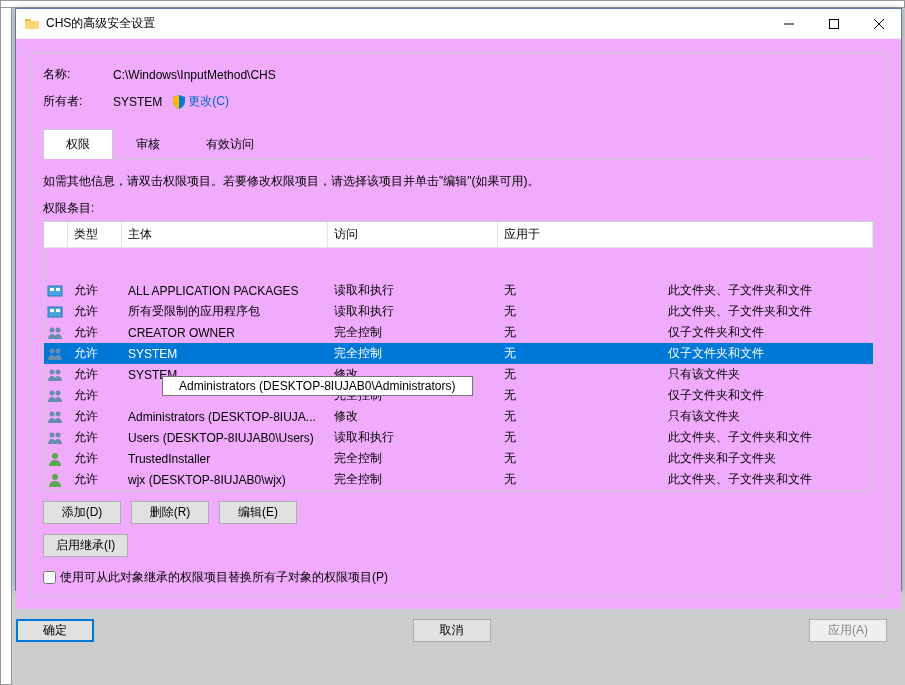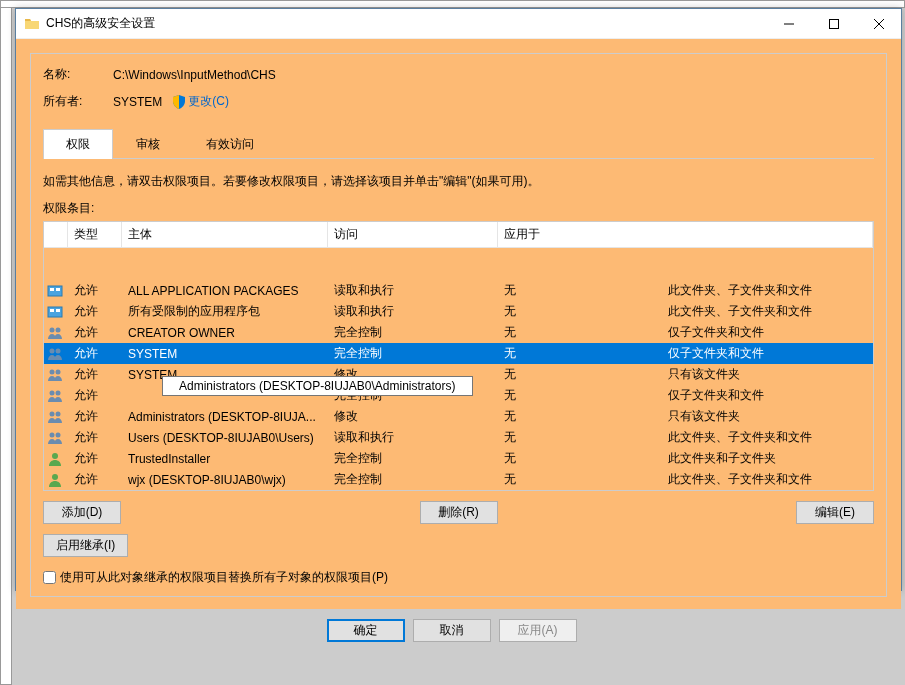--- a/index.html
+++ b/index.html
@@ -5,21 +5,21 @@
 * { box-sizing: border-box; margin: 0; padding: 0; font-family: "Microsoft YaHei", "Segoe UI", sans-serif; font-size: 12px; }
 body { background: #ccc; width: 905px; height: 685px; overflow: hidden; position: relative; }
 .bgwin { background: #fff; position: absolute; border: 1px solid #999; }
 .bg1 { left: 0; top: 0; width: 12px; height: 685px; }
 .bg2 { left: 0; top: 0; width: 905px; height: 8px; }
 .window { position: absolute; left: 15px; top: 8px; width: 887px; height: 583px; background: #fff; border: 1px solid #5a7fa0; box-shadow: 0 0 8px rgba(0,0,0,0.2); display: flex; flex-direction: column; }
 .titlebar { height: 30px; background: #fff; display: flex; align-items: center; padding-left: 8px; border-bottom: 1px solid #eee; }
 .titlebar .icon { width: 16px; height: 16px; margin-right: 6px; }
 .titlebar .title { flex: 1; color: #000; font-size: 12px; }
 .tbbtn { width: 45px; height: 30px; display: flex; align-items: center; justify-content: center; color: #333; }
-.content { flex: 1; padding: 14px 14px 12px 14px; display: flex; flex-direction: column; background: #fdba74; }
+.content { flex: 1; padding: 14px 14px 12px 14px; display: flex; flex-direction: column; background: #f0abfc; }
 .inner { border: 1px solid #ccc; flex: 1; display: flex; flex-direction: column; padding: 12px 12px 10px 12px; }
 .row { display: flex; align-items: center; margin-bottom: 10px; }
 .row .lbl { width: 70px; color: #000; }
 .row .val { color: #000; }
 .shield { width: 14px; height: 14px; margin: 0 2px 0 10px; vertical-align: middle; }
 .link { color: #0066cc; cursor: pointer; }
 .tabs { display: flex; border-bottom: 1px solid #ccc; margin-top: 8px; }
 .tab { padding: 6px 22px; border: 1px solid transparent; border-bottom: none; position: relative; top: 1px; cursor: pointer; }
 .tab.active { border-color: #ccc; background: #fff; }
 .info { margin: 14px 0 10px 0; color: #000; }
@@ -33,27 +33,27 @@
 .c-access { width: 170px; flex: none; }
 .c-inherit { width: 164px; flex: none; }
 .c-apply { flex: 1; }
 .tbody { flex: 1; overflow-y: auto; margin-top: 32px; }
 .tr { display: flex; align-items: center; height: 21px; padding: 0; cursor: default; position: relative; }
 .tr.selected { background: #0078d7; color: #fff; }
 .tr.selected .td { color: #fff; }
 .td { padding: 0 6px; overflow: hidden; white-space: nowrap; text-overflow: ellipsis; color: #000; }
 .td.c-icon { padding: 0 3px; display: flex; align-items: center; }
 .tooltip { position: absolute; left: 118px; top: 133px; background: #fff; border: 1px solid #767676; padding: 2px 16px; z-index: 10; font-size: 12px; }
-.btnrow { display: flex; margin-top: 10px; justify-content: space-between; }
+.btnrow { display: flex; gap: 10px; margin-top: 10px; }
 .btn { min-width: 78px; height: 23px; border: 1px solid #adadad; background: #e1e1e1; padding: 0 12px; cursor: pointer; }
 .btn.disabled { color: #888; background: #efefef; cursor: default; }
 .btn.default { border: 2px solid #0078d7; background: #e1e1e1; }
 .chk { display: flex; align-items: center; margin-top: 12px; gap: 4px; }
 .chk input { width: 13px; height: 13px; }
-.footer { display: flex; justify-content: center; gap: 8px; padding: 10px 14px 12px 0; }
+.footer { display: flex; justify-content: space-between; gap: 8px; padding: 10px 14px 12px 0; }
 svg { display: block; }
 </style>
 </head>
 <body>
 
 <div class="bgwin bg1"></div>
 <div class="bgwin bg2"></div>
 
 <div class="window">
   <div class="titlebar">

